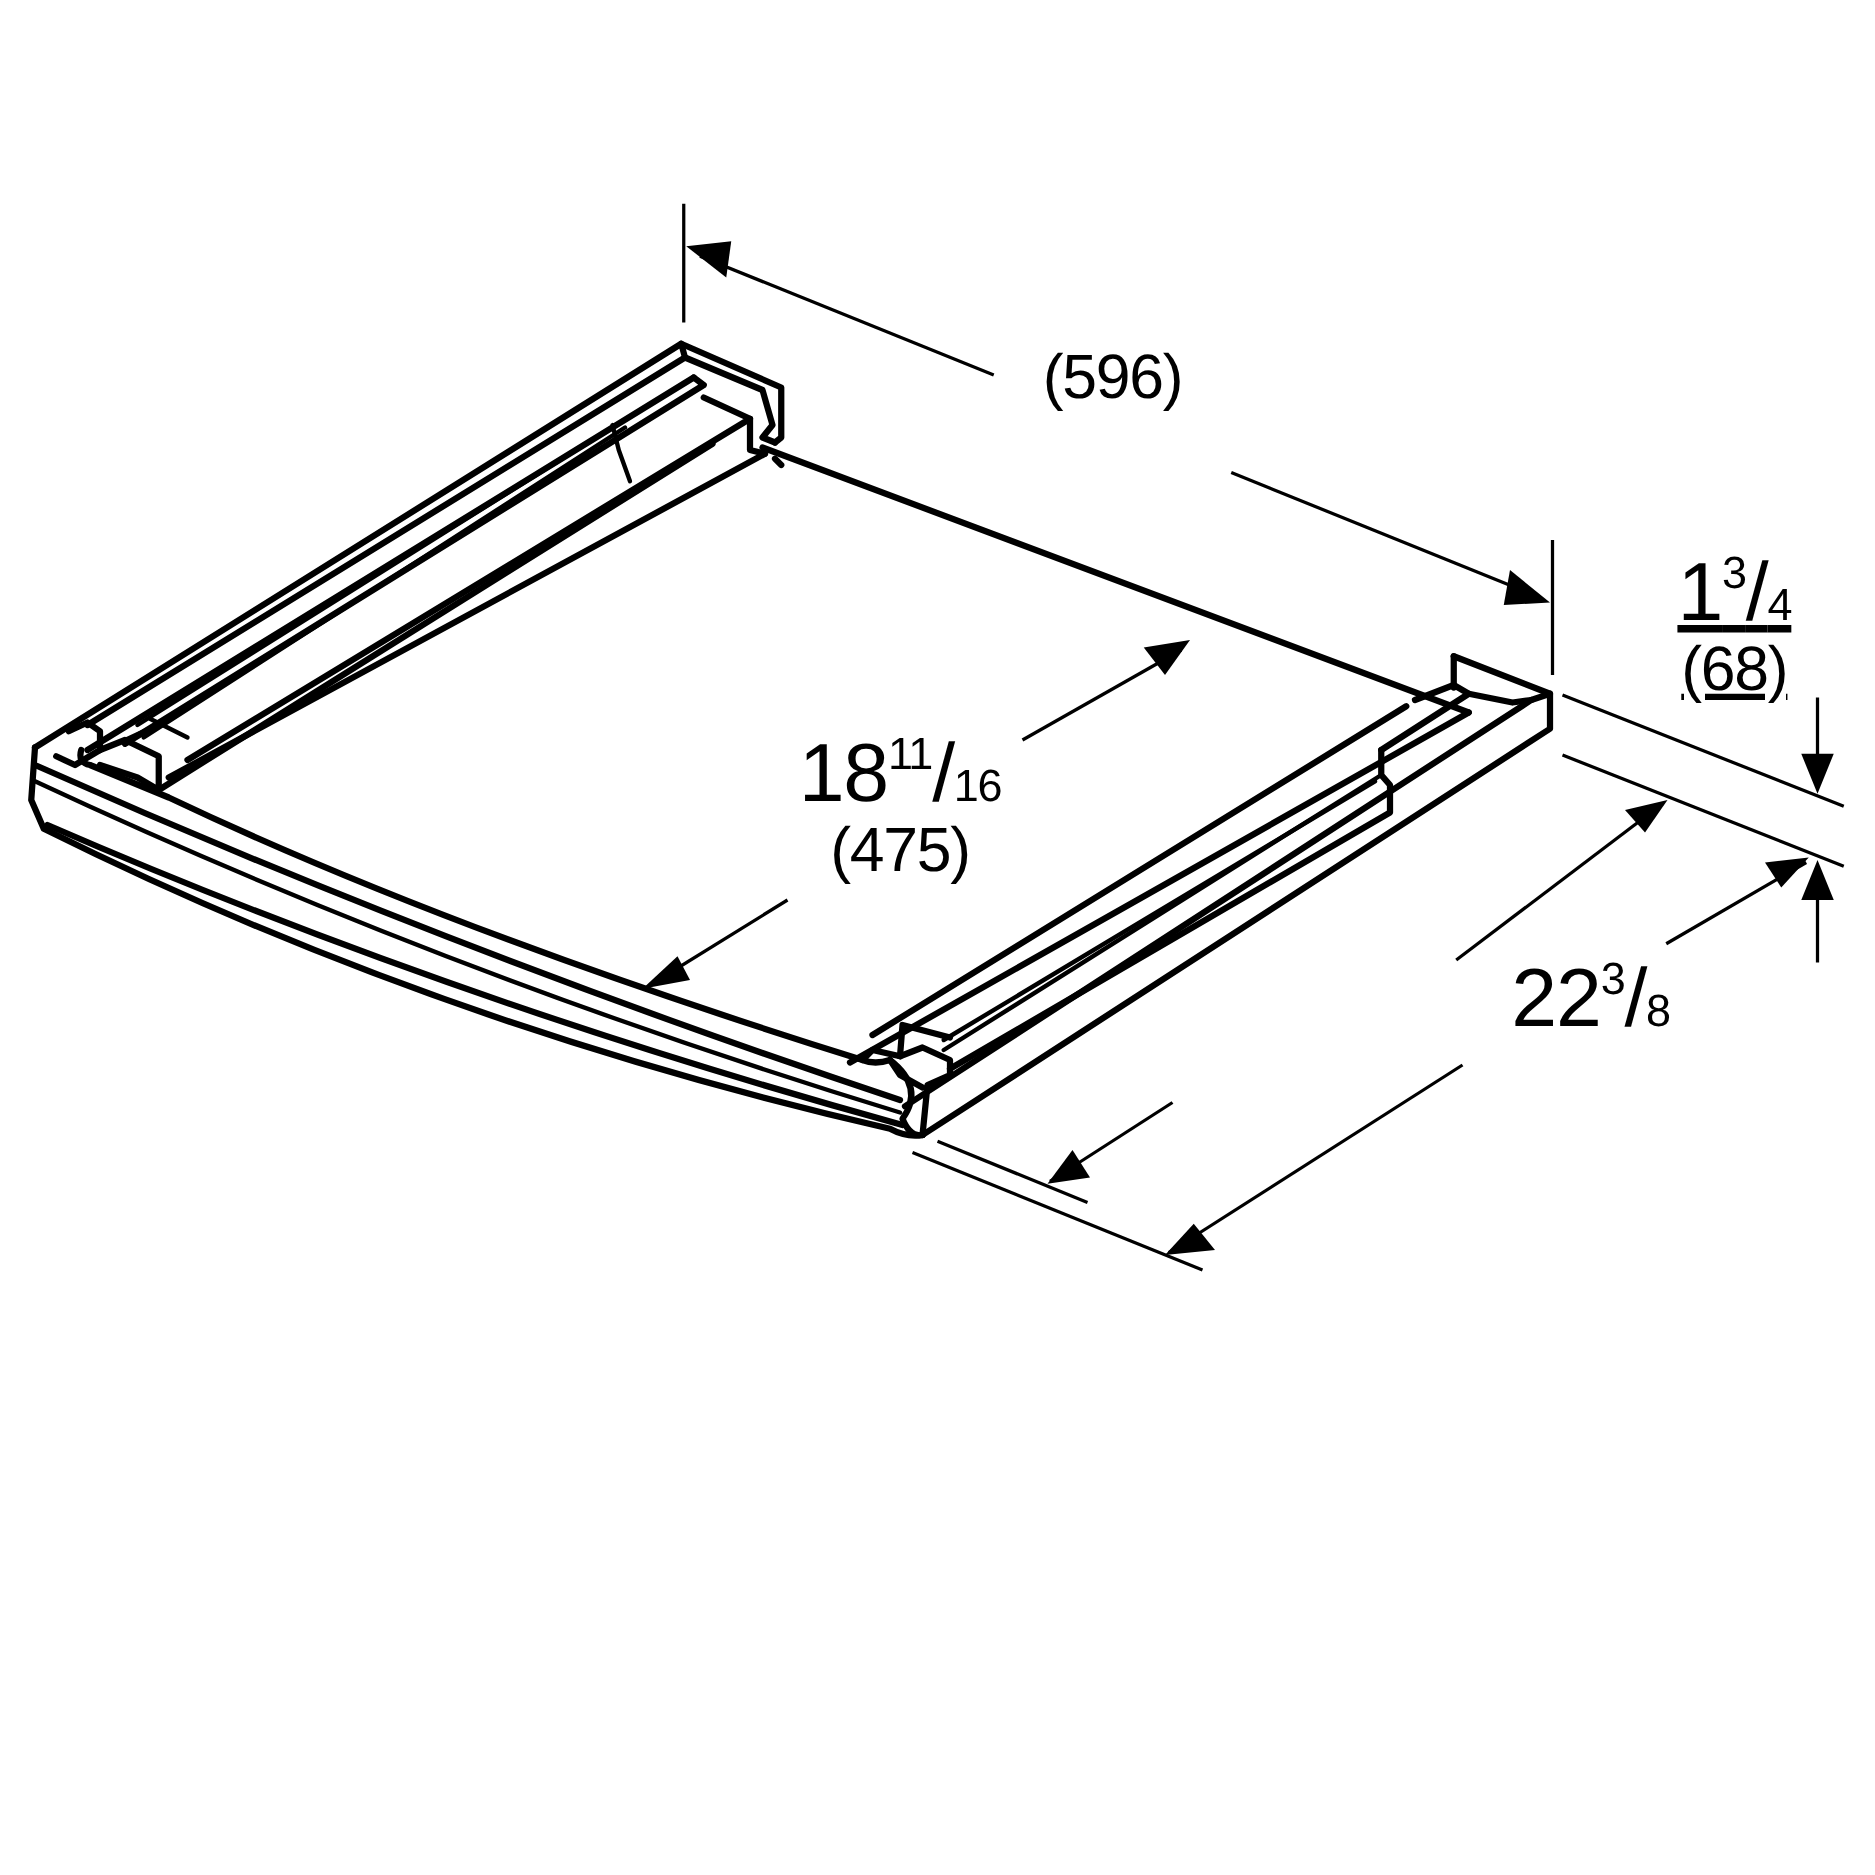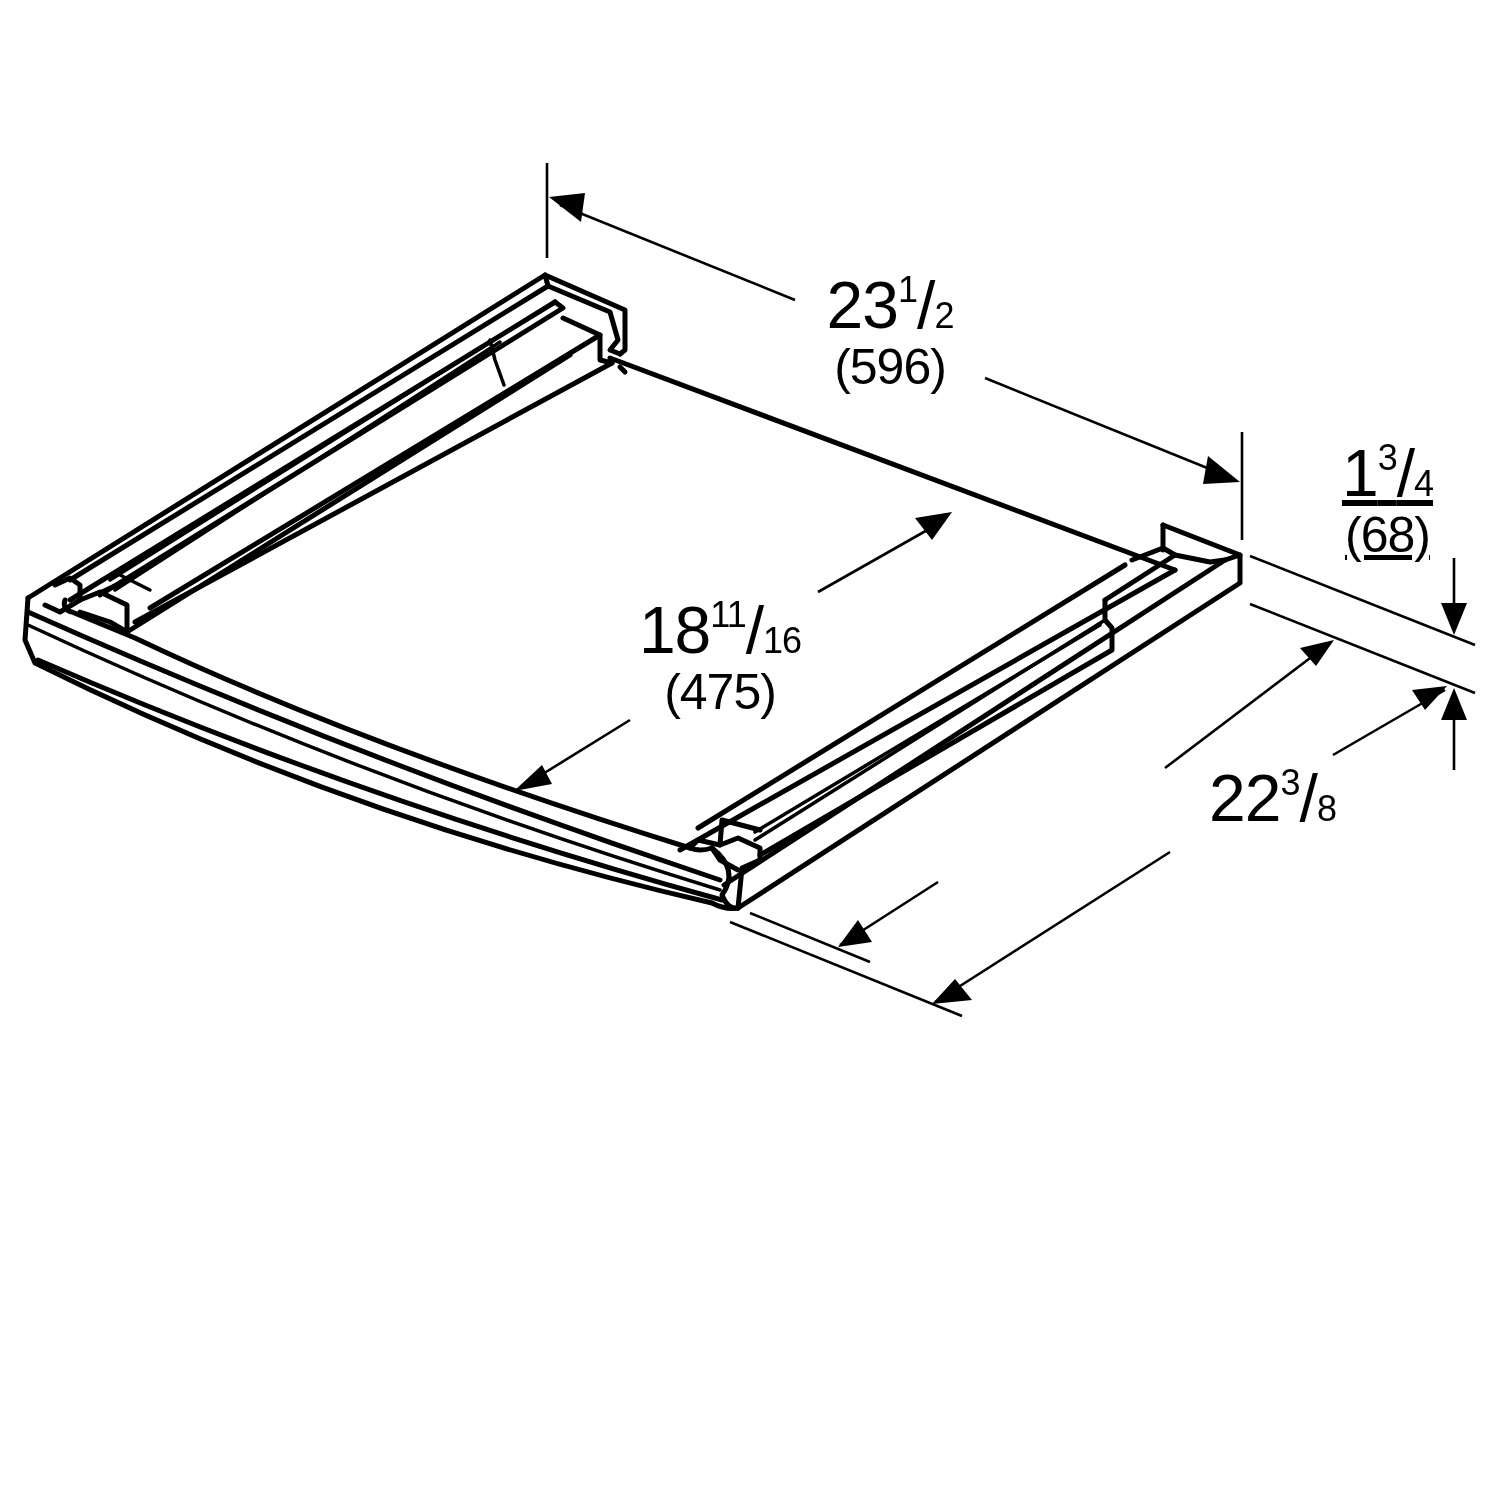--- a/index.html
+++ b/index.html
@@ -119,25 +119,24 @@
       <line class="dim" x1="1333" y1="755" x2="1445" y2="690"></line>
       <line class="dim" x1="1170" y1="852" x2="935" y2="1002"></line>
       <line class="dim" x1="730" y1="922" x2="962" y2="1016"></line>
       <polygon class="arrow" points="1447,686 1425,710 1412,690"></polygon>
       <polygon class="arrow" points="932,1004 955,979 972,1000"></polygon>
     </g>
   </g>
 </svg>
 
 <div class="label" style="left:800px; top:272px; width:180px;">
-  <span class="imp"><span>23</span><sup>1</sup><span class="slash">/</span><sub>2</sub></span>
   <span class="met">(596)</span>
 </div>
 
-<div class="label" style="left:615px; top:585px; width:210px;margin-top:12px;">
+<div class="label" style="left:615px; top:585px; width:210px;">
   <span class="imp"><span>18</span><sup>11</sup><span class="slash">/</span><sub>16</sub></span>
   <span class="met">(475)</span>
 </div>
 
 <div class="label" style="left:1320px; top:440px; width:135px;text-decoration:underline;">
   <span class="imp"><span>1</span><sup>3</sup><span class="slash">/</span><sub>4</sub></span>
   <span class="met">(68)</span>
 </div>
 
 <div class="label" style="left:940px; top:760px; width:175px;">

